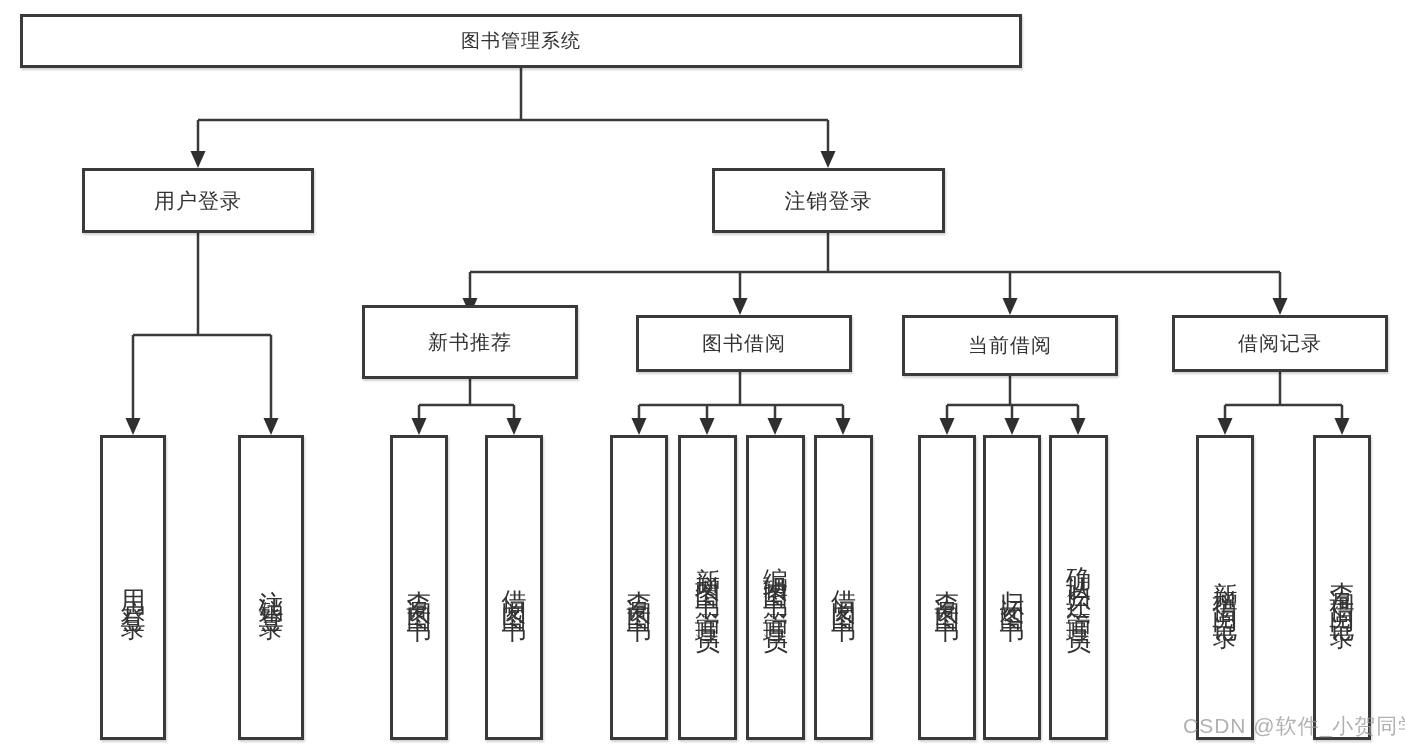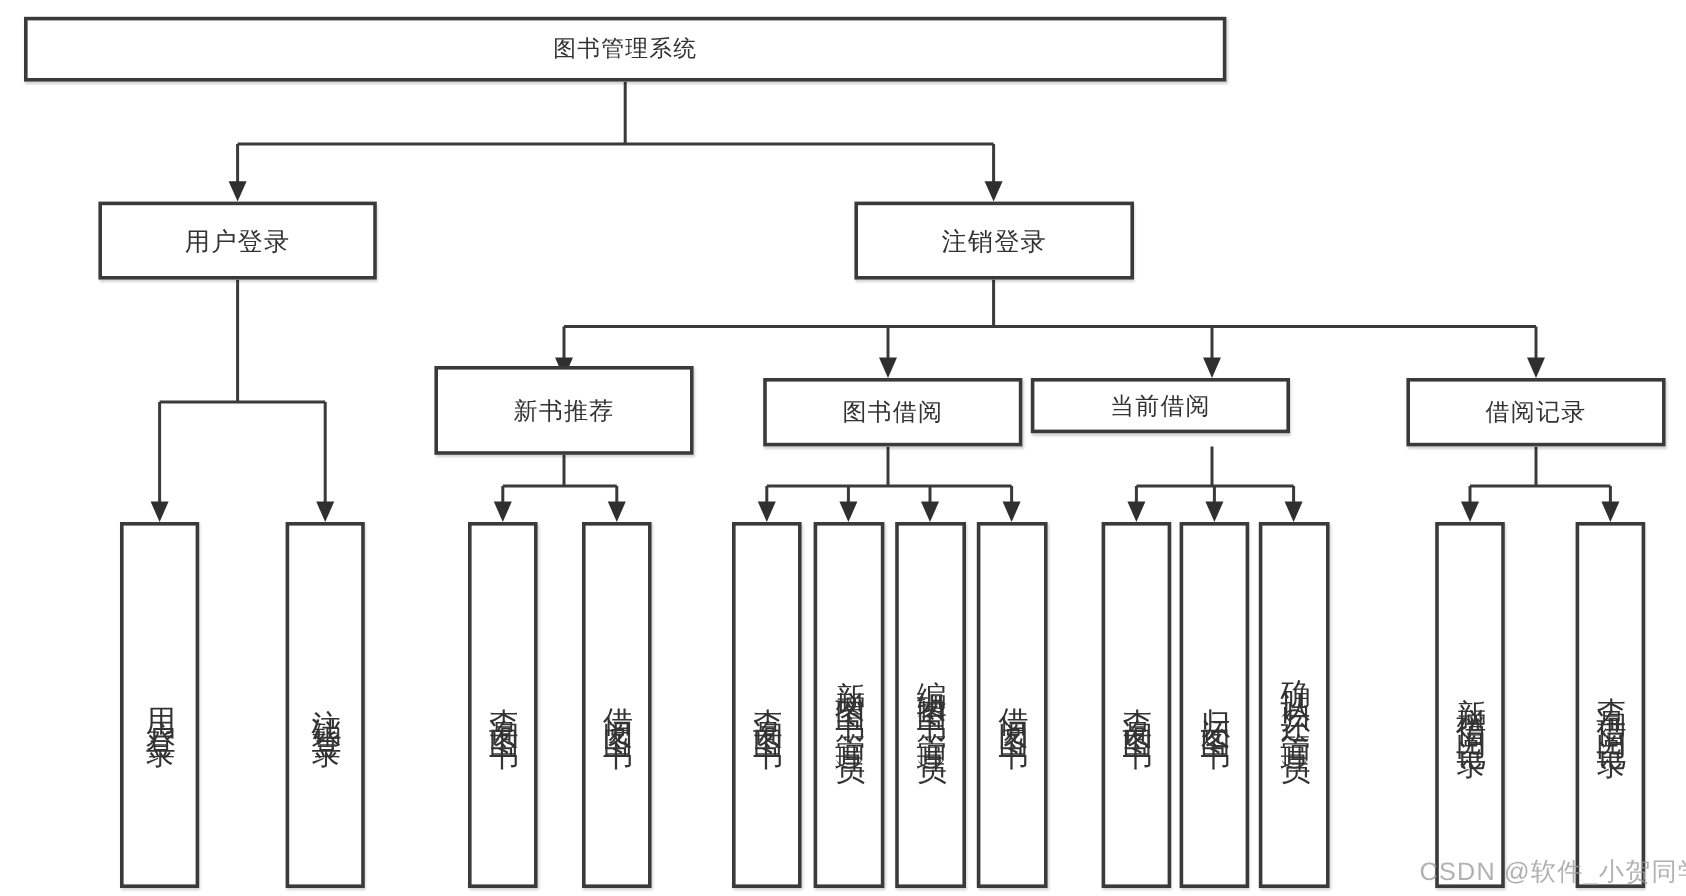--- a/index.html
+++ b/index.html
@@ -112,21 +112,21 @@
   <div class="node node-l2" style="left:712px; top:168px; width:233px; height:65px;">
     <span>注销登录</span>
   </div>
 
   <div class="node node-l3" style="left:362px; top:305px; width:216px; height:74px;align-items:center;">
     <span>新书推荐</span>
   </div>
   <div class="node node-l3" style="left:636px; top:315px; width:216px; height:57px;">
     <span>图书借阅</span>
   </div>
-  <div class="node node-l3" style="left:859px; top:315px; width:216px; height:46px;">
+  <div class="node node-l3" style="left:902px; top:315px; width:216px; height:61px;">
     <span>当前借阅</span>
   </div>
   <div class="node node-l3" style="left:1172px; top:315px; width:216px; height:57px;">
     <span>借阅记录</span>
   </div>
 
   <div class="node leaf" style="left:100px; top:435px; width:66px; height:305px;">
     <span>用户登录</span>
   </div>
   <div class="node leaf" style="left:238px; top:435px; width:66px; height:305px;">

